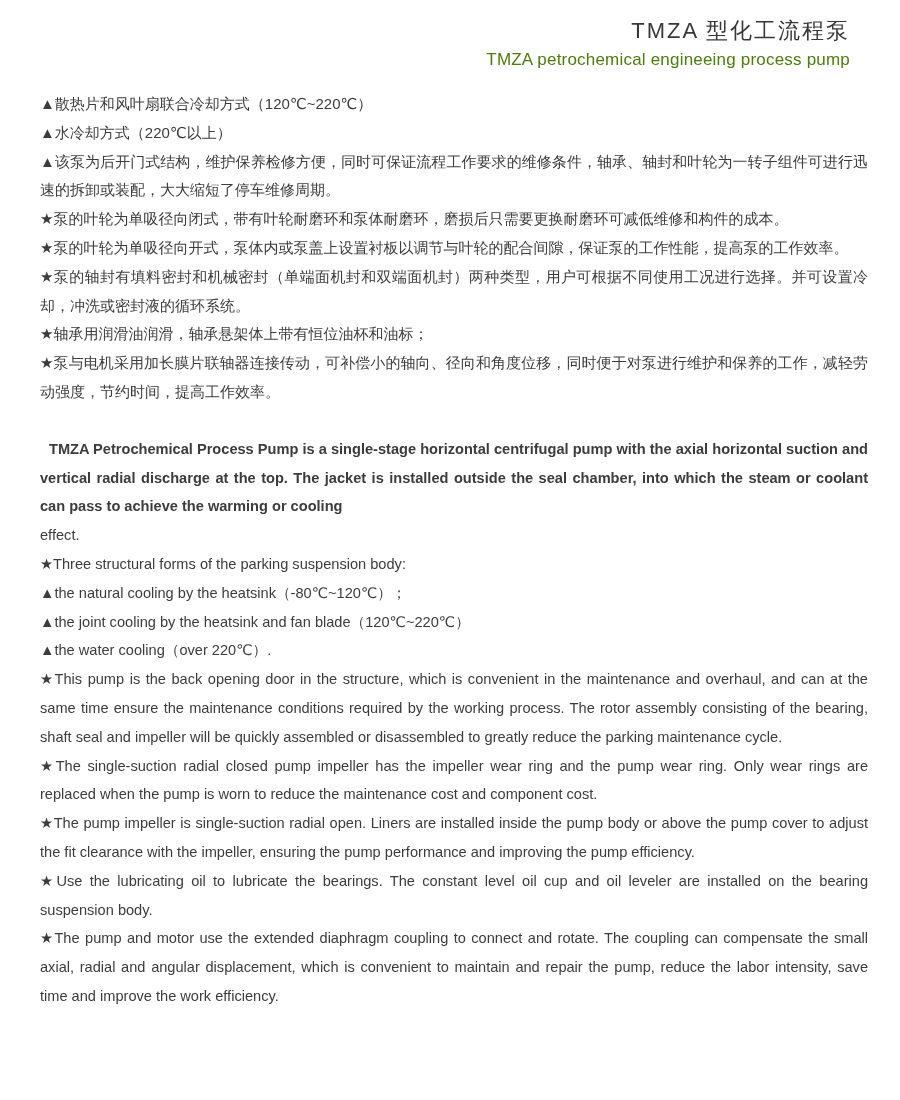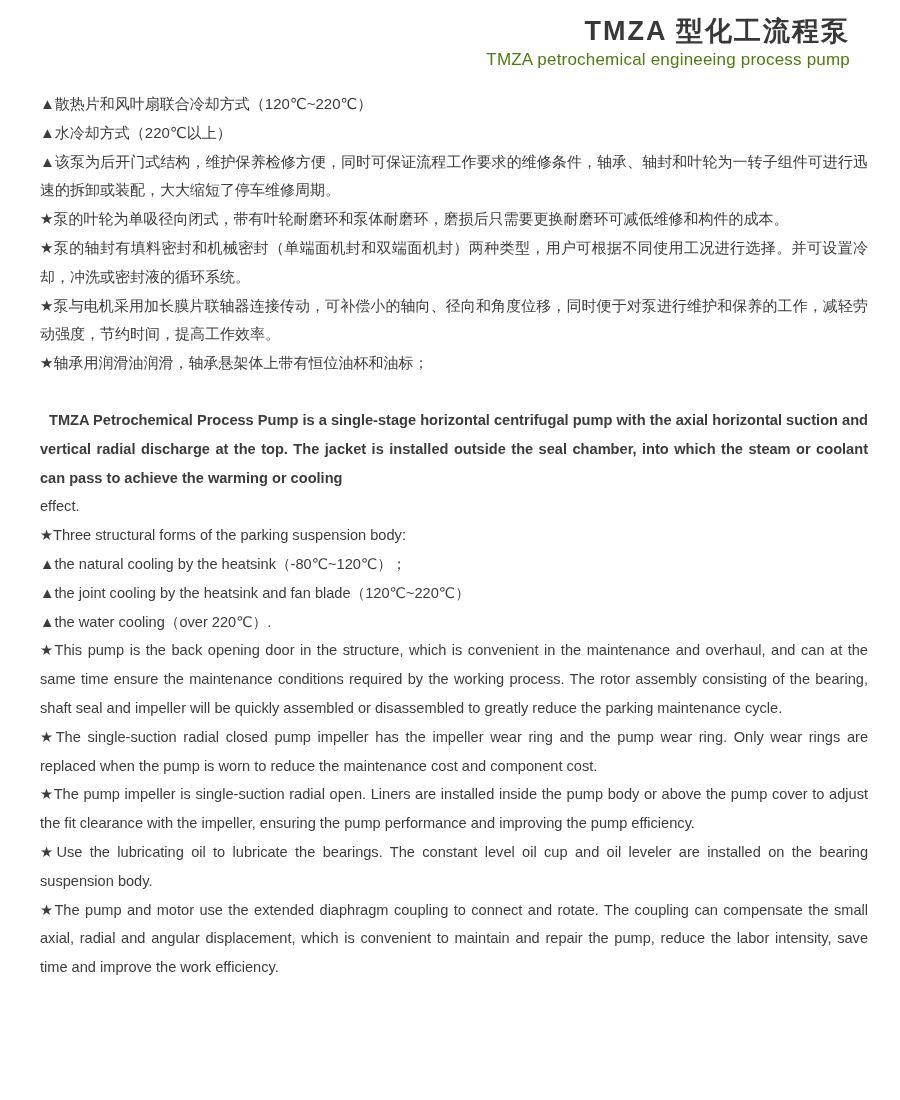--- a/index.html
+++ b/index.html
@@ -15,22 +15,22 @@
     overflow: hidden;
     font-family: "Liberation Sans", "DejaVu Sans", sans-serif;
     color: #3c3c3c;
     box-sizing: border-box;
   }
   .header {
     padding: 14px 50px 0 0;
     text-align: right;
   }
   .title-cn {
-    font-size: 27px;
-    font-weight: bold;
+    font-size: 22px;
+    font-weight: normal;
     letter-spacing: 2px;
     line-height: 34px;
     color: #383838;
   }
   .title-en {
     font-size: 17px;
     font-weight: normal;
     letter-spacing: 0.2px;
     line-height: 21px;
     margin-top: 1px;
@@ -71,23 +71,24 @@
     <div class="title-cn">TMZA 型化工流程泵</div>
     <div class="title-en">TMZA petrochemical engineeing process pump</div>
   </div>
 
   <div class="content">
     <div class="cn-section">
         <p class="line"><span class="bullet">▲</span><span>散热片和风叶扇联合冷却方式（120℃~220℃）</span></p>
         <p class="line"><span class="bullet">▲</span><span>水冷却方式（220℃以上）</span></p>
         <p class="line"><span class="bullet">▲</span><span>该泵为后开门式结构，维护保养检修方便，同时可保证流程工作要求的维修条件，轴承、轴封和叶轮为一转子组件可进行迅速的拆卸或装配，大大缩短了停车维修周期。</span></p>
         <p class="line"><span class="bullet">★</span><span>泵的叶轮为单吸径向闭式，带有叶轮耐磨环和泵体耐磨环，磨损后只需要更换耐磨环可减低维修和构件的成本。</span></p>
+        <p class="line"><span class="bullet">★</span><span>泵的叶轮为单吸径向开式，泵体内或泵盖上设置衬板以调节与叶轮的配合间隙，保证泵的工作性能，提高泵的工作效率。</span></p>
         <p class="line"><span class="bullet">★</span><span>泵的轴封有填料密封和机械密封（单端面机封和双端面机封）两种类型，用户可根据不同使用工况进行选择。并可设置冷却，冲洗或密封液的循环系统。</span></p>
+        <p class="line"><span class="bullet">★</span><span>轴承用润滑油润滑，轴承悬架体上带有恒位油杯和油标；</span></p>
         <p class="line"><span class="bullet">★</span><span>泵与电机采用加长膜片联轴器连接传动，可补偿小的轴向、径向和角度位移，同时便于对泵进行维护和保养的工作，减轻劳动强度，节约时间，提高工作效率。</span></p>
-        <p class="line"><span class="bullet">★</span><span>轴承用润滑油润滑，轴承悬架体上带有恒位油杯和油标；</span></p>
       </div>
     <div class="en-section">
         <p class="line indent"><span>TMZA Petrochemical Process Pump is a single-stage horizontal centrifugal pump with the axial horizontal suction and vertical radial discharge at the top. The jacket is installed outside the seal chamber, into which the steam or coolant can pass to achieve the warming or cooling</span></p>
         <p class="line"><span>effect.</span></p>
         <p class="line"><span class="bullet">★</span><span>Three structural forms of the parking suspension body:</span></p>
         <p class="line"><span class="bullet">▲</span><span>the natural cooling by the heatsink（-80℃~120℃）；</span></p>
         <p class="line"><span class="bullet">▲</span><span>the joint cooling  by the heatsink and fan blade（120℃~220℃）</span></p>
         <p class="line"><span class="bullet">▲</span><span>the water cooling（over 220℃）.</span></p>
         <p class="line"><span class="bullet">★</span><span>This pump is the back opening door in the structure, which is convenient in the maintenance and overhaul, and can at the same time ensure the maintenance conditions required by the working process. The rotor assembly consisting of the bearing, shaft seal and impeller will be quickly assembled or disassembled to greatly reduce the parking maintenance cycle.</span></p>
         <p class="line"><span class="bullet">★</span><span>The single-suction radial closed pump impeller has the impeller wear ring and the pump wear ring. Only wear rings are replaced when the pump is worn to reduce the maintenance cost and component cost.</span></p>

